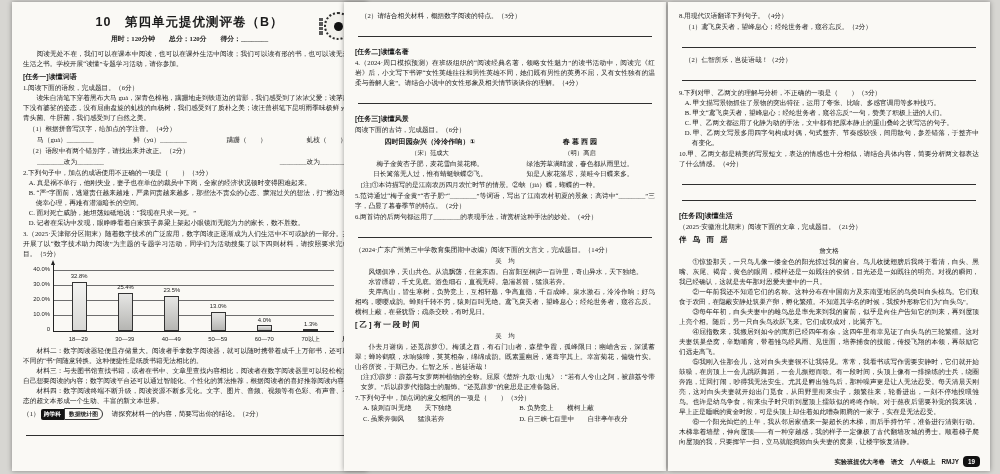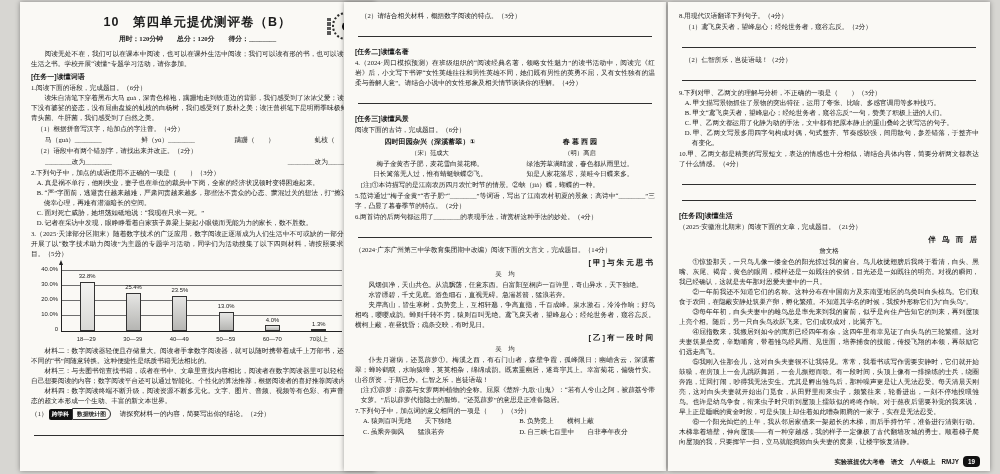--- a/index.html
+++ b/index.html
@@ -2,21 +2,21 @@
 <html><head>
 <meta charset="utf-8">
 <style>
   html,body{margin:0;padding:0;}
   body{width:1000px;height:474px;overflow:hidden;background:#d7d6d2;
        font-family:"Liberation Serif","DejaVu Serif",serif;color:#1b1b1b;}
   .canvas{position:relative;width:1000px;height:474px;}
   .page{position:absolute;top:2px;height:469px;background:#faf9f5;
         box-shadow:0 0 5px rgba(0,0,0,.38);padding:8px 11px 6px;box-sizing:border-box;
         font-size:6.7px;line-height:10px;overflow:hidden;}
-  #page1{left:20px;width:355px;}
+  #page1{left:12px;width:355px;}
   #page2{left:344px;width:322px;}
   #page3{left:668px;width:322px;}
   .p1-header{position:relative;margin-bottom:5px;}
   .p1-title{text-align:center;font-family:"Liberation Sans","DejaVu Sans",sans-serif;
             font-weight:700;font-size:12.5px;line-height:16px;letter-spacing:1px;padding-top:4px;}
   .p1-meta{text-align:center;font-size:6.8px;margin-top:4px;}
   .p1-meta span{margin:0 7px;font-weight:600;}
   .stamp{position:absolute;right:4px;top:2px;display:flex;align-items:center;}
   .stamp-col{display:flex;flex-direction:column;gap:1px;margin-right:1.5px;}
   .stamp-col i{width:3.5px;height:3.5px;background:#5a5a5a;display:block;}
@@ -24,21 +24,21 @@
                 display:flex;align-items:center;justify-content:center;position:relative;background:#f2f1ec;}
   .stamp-inner{width:9px;height:9px;background:#111;border-radius:50%;}
   .stamp-circle::after{content:"";position:absolute;right:1px;bottom:0;width:4px;height:4px;background:#111;border-radius:50%;}
   .task{font-family:"Liberation Sans","DejaVu Sans",sans-serif;font-weight:700;
         font-size:7px;margin:3px 0 1px;}
   .p{text-indent:2em;text-align:justify;}
   .q{text-align:justify;margin-top:1px;}
   .sub{padding-left:.85em;margin-top:1px;}
   .opt{padding-left:1.9em;text-indent:-1.05em;text-align:justify;}
   .note{padding-left:.85em;text-align:justify;}
-  .center-title{text-align:right;font-family:"Liberation Sans","DejaVu Sans",sans-serif;
+  .center-title{text-align:left;font-family:"Liberation Sans","DejaVu Sans",sans-serif;
                 font-weight:700;font-size:7.6px;letter-spacing:2px;margin-top:3px;}
   .author{text-align:center;font-size:6.5px;margin:1px 0;}
   .fillrow{display:flex;justify-content:space-between;padding:0 1.4em 0 2.1em;margin-top:1px;}
   .blankline{height:9px;border-bottom:.8px solid #2f2f2f;margin:6px 3px 3px;}
   .poems{display:flex;margin:2px 0 1px;}
   .poemcol{flex:1;text-align:center;}
   .poem-title{font-weight:700;font-family:"Liberation Sans","DejaVu Sans",sans-serif;font-size:7.1px;}
   .poem-author{font-size:6.3px;margin:1px 0;}
   .poem-line{line-height:10px;}
   .optgrid{display:grid;grid-template-columns:1.15fr 1fr;padding-left:1.2em;row-gap:1px;}
@@ -198,39 +198,38 @@
         <div class="blankline"></div>
         <div class="gap" style="height: 4px;"></div>
         <div class="task">[任务二]读懂名著</div>
         <div class="q">4.（2024·周口模拟预测）在班级组织的“阅读经典名著，领略女性魅力”的读书活动中，阅读完《红岩》后，小文写下书评“女性英雄往往和男性英雄不同，她们既有男性的英勇不屈，又有女性独有的温柔与善解人意”。请结合小说中的女性形象及相关情节谈谈你的理解。（4分）</div>
         <div class="blankline"></div>
         <div class="gap" style="height: 4px;"></div>
         <div class="task">[任务三]读懂风景</div>
         <div class="q">阅读下面的古诗，完成题目。（6分）</div>
         <div class="poems">
           <div class="poemcol">
-            <div class="poem-title">四时田园杂兴（深溪蓄翠）①</div>
+            <div class="poem-title">四时田园杂兴（泠泠作响）①</div>
             <div class="poem-author">（宋）范成大</div>
             <div class="poem-line">梅子金黄杏子肥，麦花雪白菜花稀。</div>
             <div class="poem-line">日长篱落无人过，惟有蜻蜓蛱蝶②飞。</div>
           </div>
           <div class="poemcol">
             <div class="poem-title">春 暮 西 园</div>
             <div class="poem-author">（明）高启</div>
             <div class="poem-line">绿池芳草满晴波，春色都从雨里过。</div>
             <div class="poem-line">知是人家花落尽，菜畦今日蝶来多。</div>
           </div>
         </div>
         <div class="note">[注]①本诗描写的是江南农历四月农忙时节的情景。②蛱（jiá）蝶，蝴蝶的一种。</div>
         <div class="q">5.范诗通过“梅子金黄”“杏子肥”“________”等词语，写出了江南农村初夏的景象；高诗中“________”三字，凸显了暮春季节的特点。（2分）</div>
         <div class="q">6.两首诗的后两句都运用了________的表现手法，请赏析这种手法的妙处。（4分）</div>
         <div class="blankline"></div>
         <div class="gap" style="height: 3px;"></div>
         <div class="q">（2024·广东广州第三中学教育集团期中改编）阅读下面的文言文，完成题目。（14分）</div>
-        <div class="center-title">[甲]与朱元思书</div>
         <div class="author">吴　均</div>
         <div class="p">风烟俱净，天山共色。从流飘荡，任意东西。自富阳至桐庐一百许里，奇山异水，天下独绝。</div>
         <div class="p">水皆缥碧，千丈见底。游鱼细石，直视无碍。急湍甚箭，猛浪若奔。</div>
         <div class="p">夹岸高山，皆生寒树，负势竞上，互相轩邈，争高直指，千百成峰。泉水激石，泠泠作响；好鸟相鸣，嘤嘤成韵。蝉则千转不穷，猿则百叫无绝。鸢飞戾天者，望峰息心；经纶世务者，窥谷忘反。横柯上蔽，在昼犹昏；疏条交映，有时见日。</div>
         <div class="center-title">[乙]有一段时间</div>
         <div class="author">吴　均</div>
         <div class="p">仆去月谢病，还觅薜萝①。梅溪之西，有石门山者，森壁争霞，孤峰限日；幽岫含云，深溪蓄翠；蝉吟鹤唳，水响猿啼，英英相杂，绵绵成韵。既素重幽居，遂葺宇其上。幸富菊花，偏饶竹实。山谷所资，于斯已办。仁智之乐，岂徒语哉！</div>
         <div class="note">[注]①薜萝：薜荔与女萝两种植物的全称。屈原《楚辞·九歌·山鬼》：“若有人兮山之阿，被薜荔兮带女萝。”后以薜萝代指隐士的服饰。“还觅薜萝”的意思是正准备隐居。</div>
         <div class="q">7.下列句子中，加点词的意义相同的一项是（　　）（3分）</div>
         <div class="optgrid">

